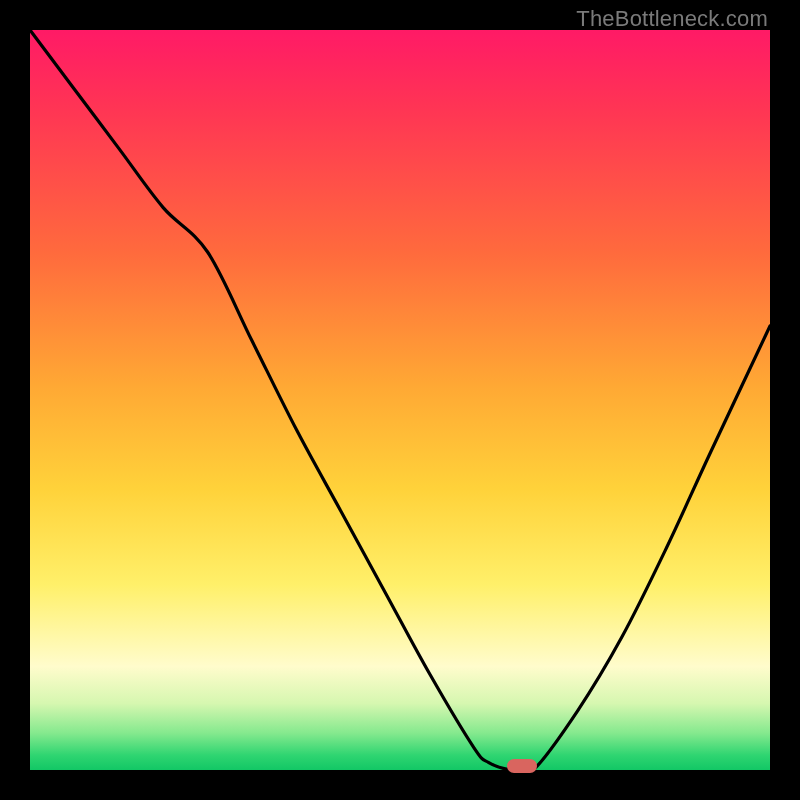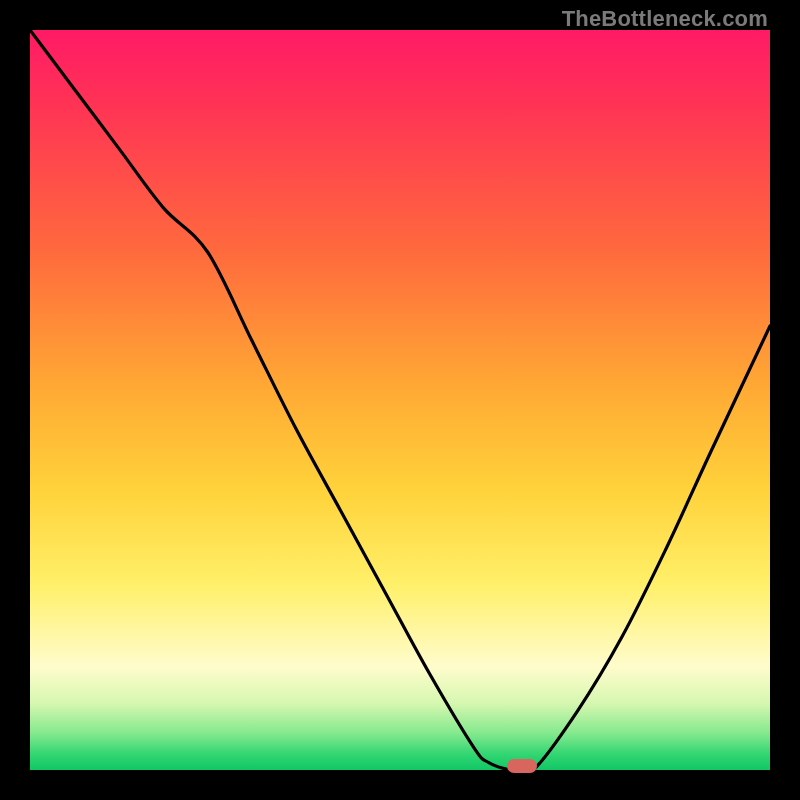--- a/index.html
+++ b/index.html
@@ -11,21 +11,20 @@
     overflow: hidden;
     font-family: Arial, Helvetica, sans-serif;
   }
   .frame {
     position: absolute;
     left: 0;
     top: 0;
     width: 800px;
     height: 800px;
     background: #000;
-    font-weight: bold;
   }
   .plot-area {
     position: absolute;
     left: 30px;
     top: 30px;
     width: 740px;
     height: 740px;
     
     background: linear-gradient(
       to bottom,

